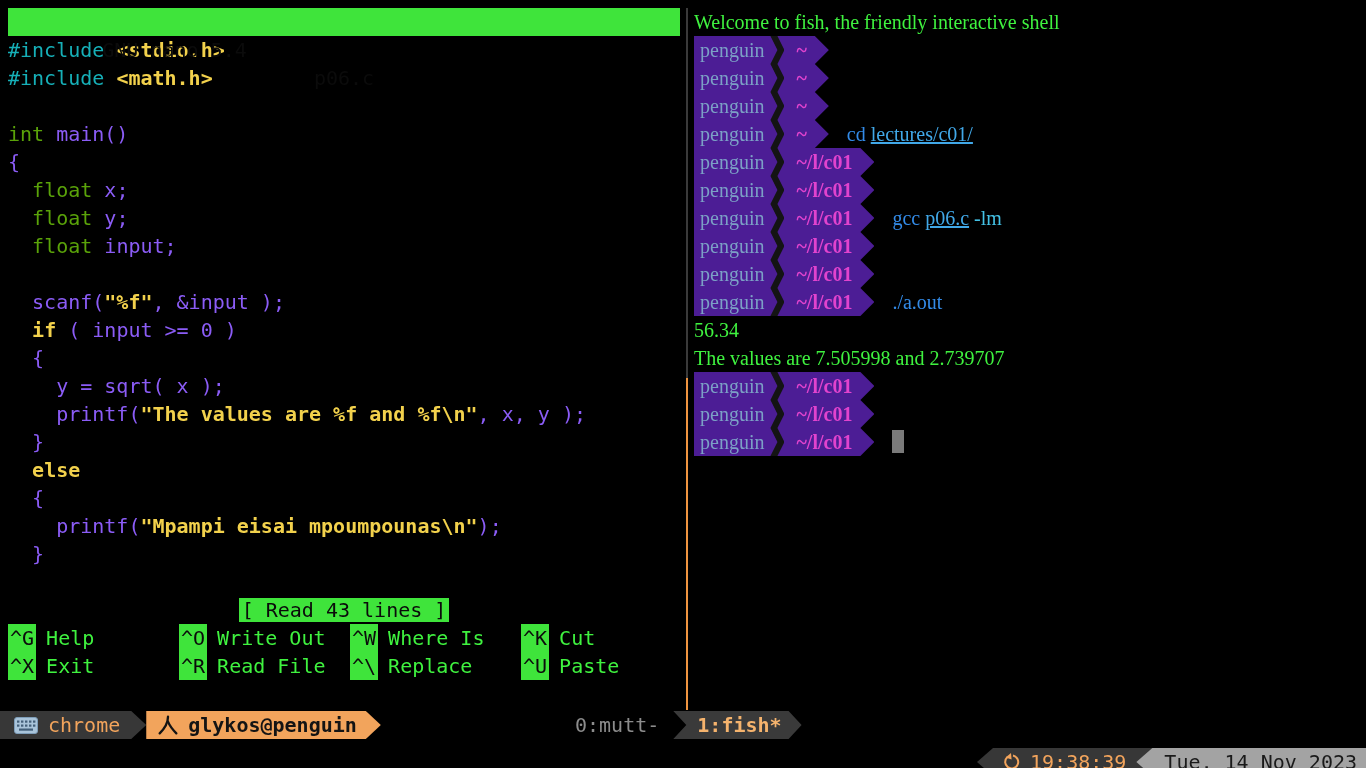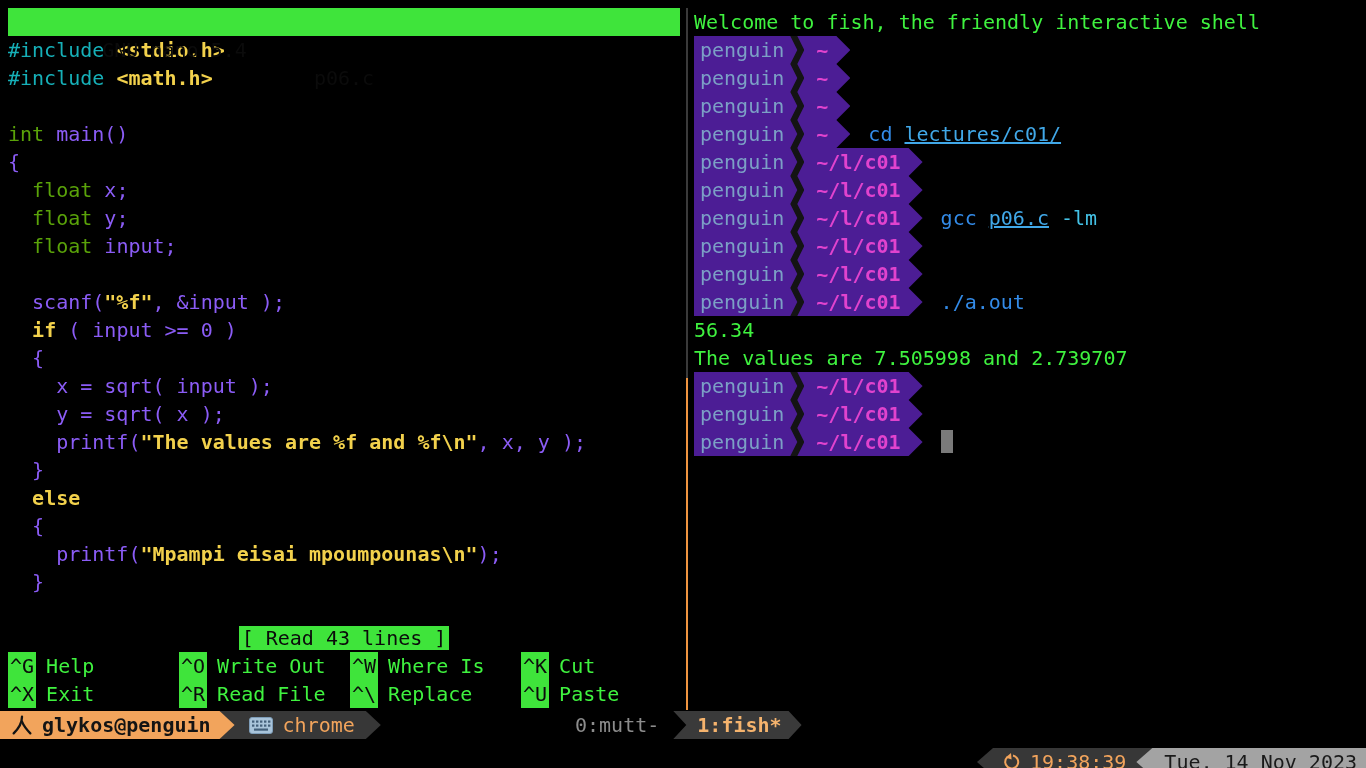--- a/index.html
+++ b/index.html
@@ -21,21 +21,21 @@
   .sc-row{height:28px;line-height:28px;display:flex;}
   .sc{width:171px;display:flex;flex:0 0 171px;}
   .sc-key{background:#3fe43b;color:#0b0b0b;padding:0 2px;}
   .sc-label{color:#3ff23f;margin-left:10px;white-space:pre;}
 
   
   #divider-top{position:absolute;left:686px;top:8px;width:2px;height:370px;background:#3a3a3a;}
   #divider-bottom{position:absolute;left:686px;top:378px;width:2px;height:332px;background:#ef9440;}
 
   
-  #fish-pane{position:absolute;left:690px;top:0;width:676px;height:710px;box-sizing:border-box;padding:8px 0 0 4px;}
+  #fish-pane{position:absolute;left:690px;top:0;width:676px;height:710px;box-sizing:border-box;padding:8px 0 0 4px;font-family:Liberation Serif, serif;}
   .frow{height:28px;display:flex;align-items:stretch;}
   .fout{color:#3ff23f;line-height:28px;white-space:pre;}
   .pl-block{display:inline-flex;align-items:center;background:#4c1d95;
     clip-path:polygon(0 0,calc(100% - 14px) 0,100% 50%,calc(100% - 14px) 100%,0 100%);
     padding-right:18px;}
   .pl-host{color:#7ca0c6;padding:0 6px;}
   .pl-chev{width:14px;height:28px;background:#141414;
     clip-path:polygon(0 0,50% 0,100% 50%,50% 100%,0 100%,50% 50%);}
   .pl-path{color:#e143ce;font-weight:bold;padding:0 4px 0 12px;}
   .cmdline{margin-left:18px;line-height:28px;white-space:pre;text-align:right;}
@@ -80,21 +80,20 @@
         <div class="row"></div>
         <div class="row"><span class="tk-k">int</span><span class="tk-t"> main()</span></div>
         <div class="row"><span class="tk-t">{</span></div>
         <div class="row"><span class="tk-t">  </span><span class="tk-k">float</span><span class="tk-t"> x;</span></div>
         <div class="row"><span class="tk-t">  </span><span class="tk-k">float</span><span class="tk-t"> y;</span></div>
         <div class="row"><span class="tk-t">  </span><span class="tk-k">float</span><span class="tk-t"> input;</span></div>
         <div class="row"></div>
         <div class="row"><span class="tk-t">  scanf(</span><span class="tk-y">"%f"</span><span class="tk-t">, &amp;input );</span></div>
         <div class="row"><span class="tk-t">  </span><span class="tk-y">if</span><span class="tk-t"> ( input &gt;= 0 )</span></div>
         <div class="row"><span class="tk-t">  {</span></div>
-        <div class="row"><span class="tk-t">    x = sqrt( input );</span></div>
         <div class="row"><span class="tk-t">    y = sqrt( x );</span></div>
         <div class="row"><span class="tk-t">    printf(</span><span class="tk-y">"The values are %f and %f\n"</span><span class="tk-t">, x, y );</span></div>
         <div class="row"><span class="tk-t">  }</span></div>
         <div class="row"><span class="tk-t">  </span><span class="tk-y">else</span></div>
         <div class="row"><span class="tk-t">  {</span></div>
         <div class="row"><span class="tk-t">    printf(</span><span class="tk-y">"Mpampi eisai mpoumpounas\n"</span><span class="tk-t">);</span></div>
         <div class="row"><span class="tk-t">  }</span></div>
         <div class="row"></div>
       </div>
     <div class="nano-msg-row">
@@ -245,46 +244,46 @@
           <span class="pl-host">penguin</span>
           <span class="pl-chev"></span>
           <span class="pl-path">~/l/c01</span>
         </span>
         <span class="cursor"></span>
       </div>
     </div>
 
   <div id="statusbar">
     <div class="sb-left">
-      <div class="sb-seg sb-session">
-        <svg width="20" height="22" viewBox="0 0 24 24">
-          <path d="M12 2 C12 9 8 16 2 22" fill="none" stroke="#141414" stroke-width="2.8" stroke-linecap="round"></path>
-          <path d="M12 8 C14 13 18 18 22 22" fill="none" stroke="#141414" stroke-width="2.8" stroke-linecap="round"></path>
-        </svg>
-        <span>glykos@penguin</span>
-      </div>
       <div class="sb-seg sb-app">
         <svg width="24" height="17" viewBox="0 0 24 17">
           <rect x="0.5" y="0.5" width="23" height="16" rx="2.5" fill="#a9c4da" stroke="#7e9db8"></rect>
           <g fill="#44607a">
             <rect x="3" y="3.5" width="2.4" height="2.2"></rect>
               <rect x="7" y="3.5" width="2.4" height="2.2"></rect>
             <rect x="11" y="3.5" width="2.4" height="2.2"></rect>
               <rect x="15" y="3.5" width="2.4" height="2.2"></rect>
             <rect x="19" y="3.5" width="2.4" height="2.2"></rect>
             <rect x="3" y="7.5" width="2.4" height="2.2"></rect>
               <rect x="7" y="7.5" width="2.4" height="2.2"></rect>
             <rect x="11" y="7.5" width="2.4" height="2.2"></rect>
               <rect x="15" y="7.5" width="2.4" height="2.2"></rect>
             <rect x="19" y="7.5" width="2.4" height="2.2"></rect>
             <rect x="5" y="11.5" width="14" height="2.2"></rect>
           </g>
         </svg>
         <span>chrome</span>
       </div>
+      <div class="sb-seg sb-session">
+        <svg width="20" height="22" viewBox="0 0 24 24">
+          <path d="M12 2 C12 9 8 16 2 22" fill="none" stroke="#141414" stroke-width="2.8" stroke-linecap="round"></path>
+          <path d="M12 8 C14 13 18 18 22 22" fill="none" stroke="#141414" stroke-width="2.8" stroke-linecap="round"></path>
+        </svg>
+        <span>glykos@penguin</span>
+      </div>
     </div>
     <div class="sb-mid">
       <span class="sb-mutt">0:mutt-</span>
       <span class="sb-fish">1:fish*</span>
     </div>
     <div class="sb-right">
       <div class="sb-seg sb-time">
         <svg width="18" height="19" viewBox="0 0 18 19">
           <path d="M4.5 4 A 6.5 6.5 0 1 0 10 2.6" fill="none" stroke="#f2a45c" stroke-width="2"></path>
           <path d="M8 0 L2.6 4.4 L8.6 6.4 Z" fill="#f2a45c"></path>

